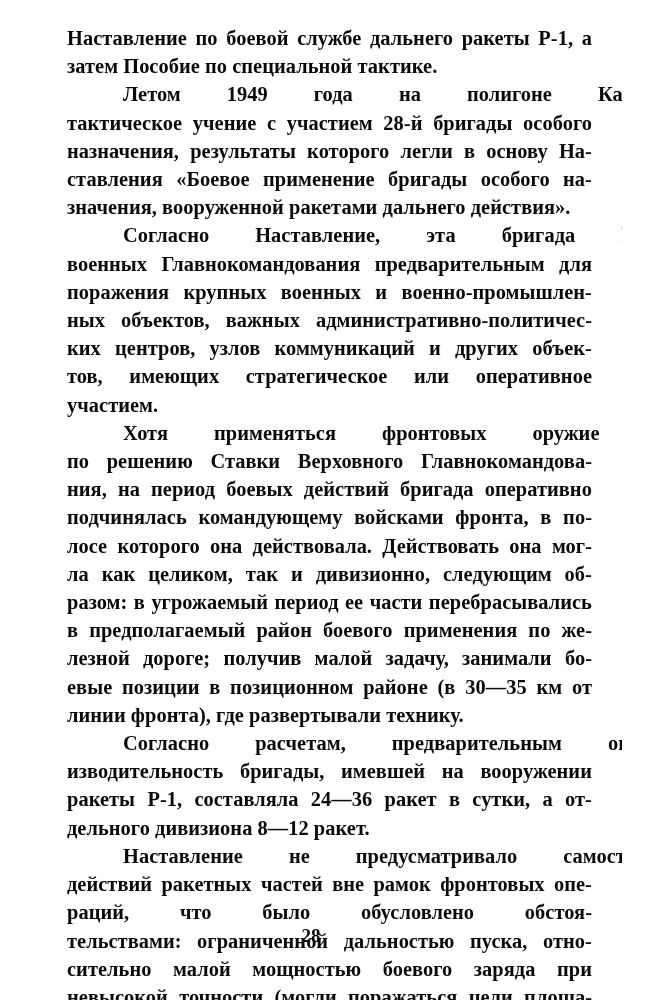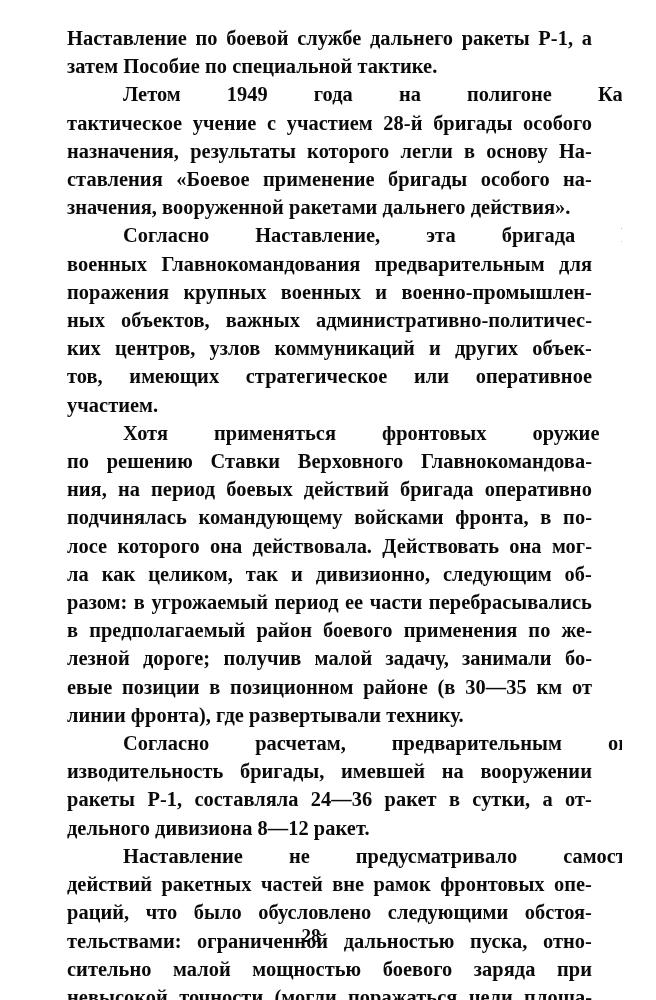--- a/index.html
+++ b/index.html
@@ -302,21 +302,20 @@
           <span>вне</span>
           <span>рамок</span>
           <span>фронтовых</span>
           <span>опе-</span>
         </div>
         <div class="line j">
           <span>раций,</span>
           <span>что</span>
           <span>было</span>
           <span>обусловлено</span>
-          <span>следующими</span>
           <span>обстоя-</span>
         </div>
         <div class="line j">
           <span>тельствами:</span>
           <span>ограниченной</span>
           <span>дальностью</span>
           <span>пуска,</span>
           <span>отно-</span>
         </div>
         <div class="line j">

